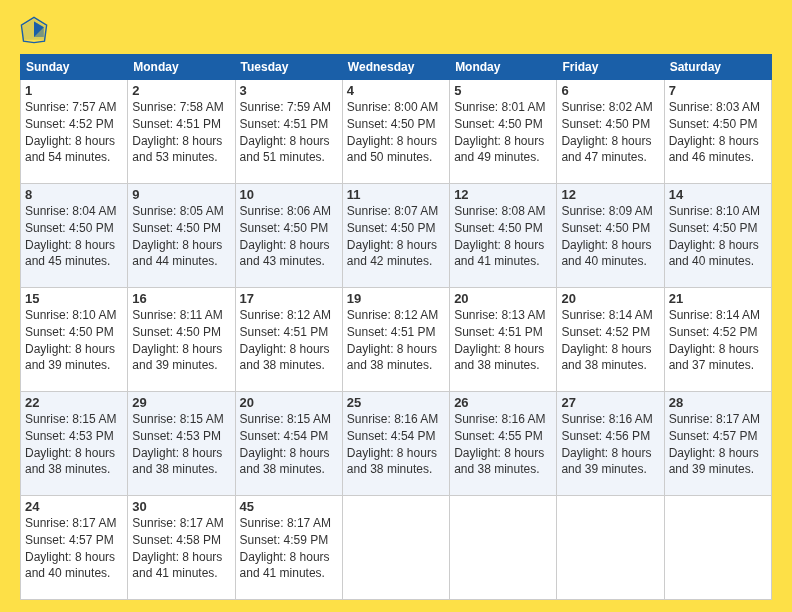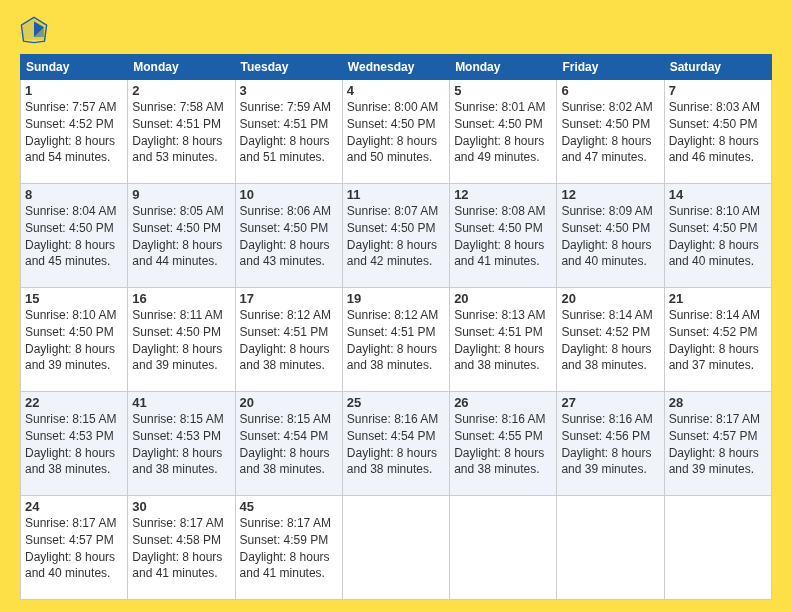--- a/index.html
+++ b/index.html
@@ -232,21 +232,21 @@
             <span class="day-num">21</span>
             <div class="day-detail">Sunrise: 8:14 AM<br>Sunset: 4:52 PM<br>Daylight: 8 hours and 37 minutes.</div>
           </td>
         </tr>
         <tr class="stripe-row">
           <td>
             <span class="day-num">22</span>
             <div class="day-detail">Sunrise: 8:15 AM<br>Sunset: 4:53 PM<br>Daylight: 8 hours and 38 minutes.</div>
           </td>
           <td>
-            <span class="day-num">41</span>
+            <span class="day-num">29</span>
             <div class="day-detail">Sunrise: 8:15 AM<br>Sunset: 4:53 PM<br>Daylight: 8 hours and 38 minutes.</div>
           </td>
           <td>
             <span class="day-num">20</span>
             <div class="day-detail">Sunrise: 8:15 AM<br>Sunset: 4:54 PM<br>Daylight: 8 hours and 38 minutes.</div>
           </td>
           <td>
             <span class="day-num">25</span>
             <div class="day-detail">Sunrise: 8:16 AM<br>Sunset: 4:54 PM<br>Daylight: 8 hours and 38 minutes.</div>
           </td>

